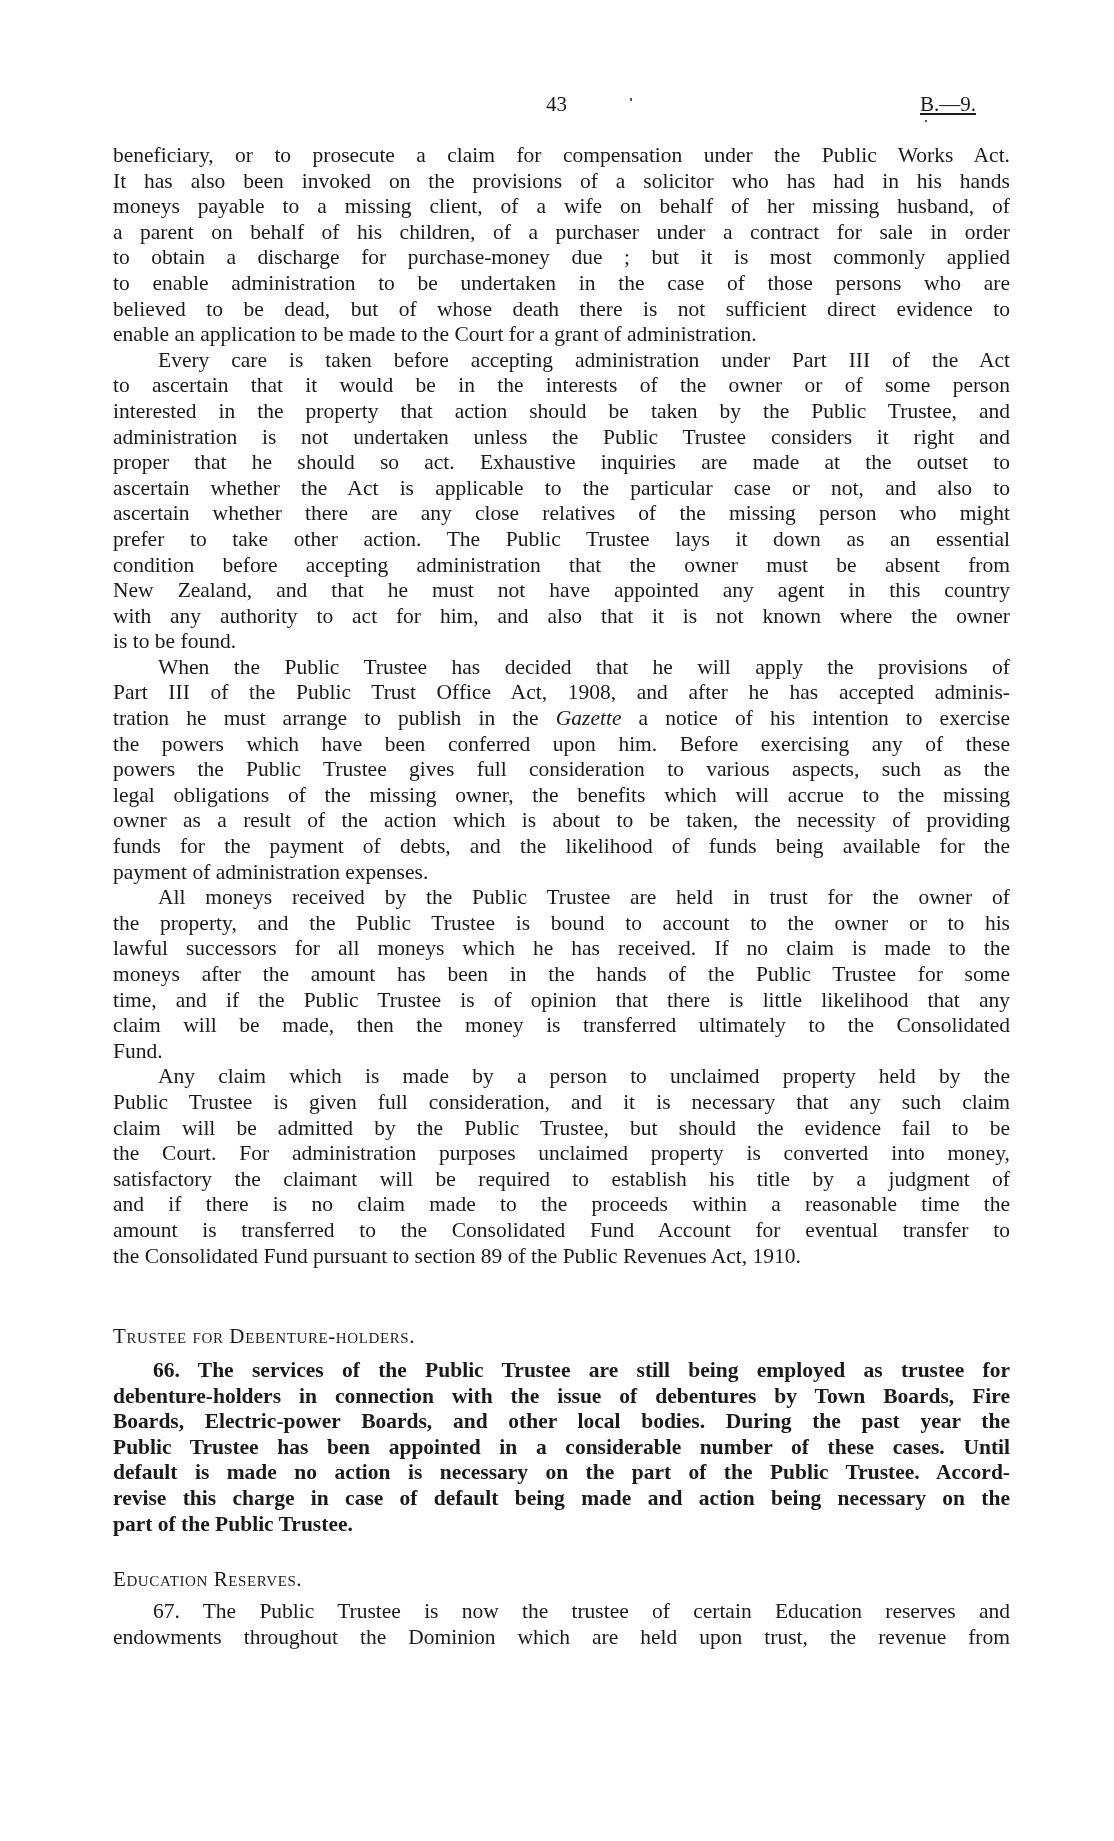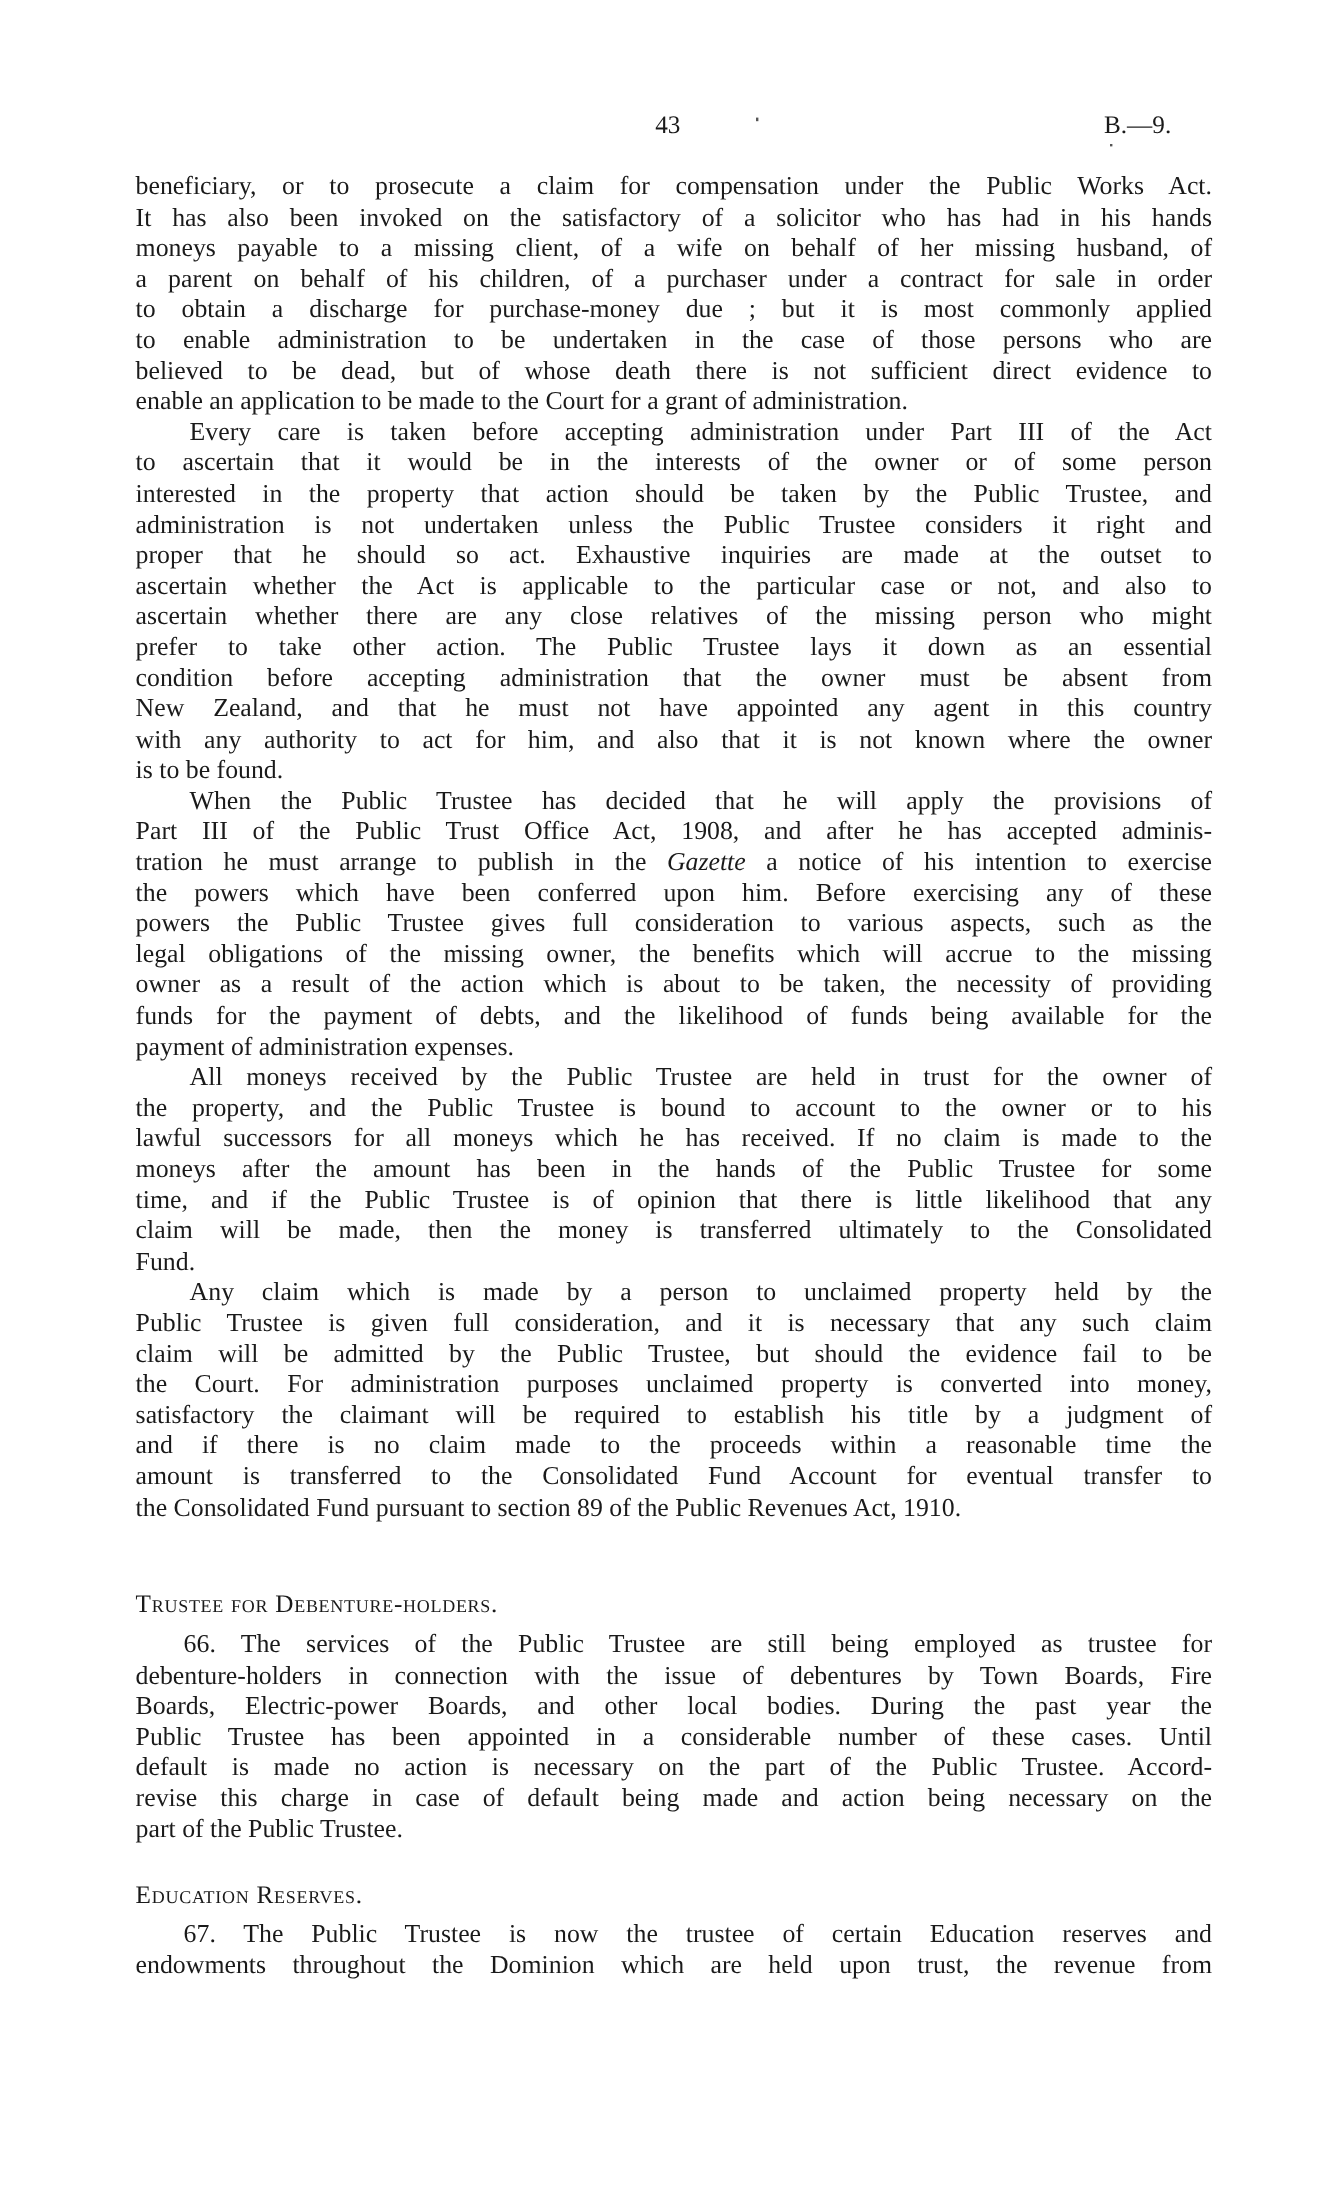--- a/index.html
+++ b/index.html
@@ -1,20 +1,20 @@
 <!DOCTYPE html>
 <html><head>
 <meta charset="utf-8">
 <style>
   html, body { margin: 0; padding: 0; background: #ffffff; }
   body { width: 1114px; height: 1841px; position: relative; overflow: hidden;
          font-family: "Liberation Serif", "DejaVu Serif", serif; color: #1a1a1a; }
   .page-header { position: absolute; top: 92px; left: 0; width: 1114px; height: 30px; font-size: 21px; padding-left: 28px; }
   .page-number { position: absolute; left: 546px; top: 0; }
-  .doc-ref { position: absolute; left: 920px; top: 0; }
+  .doc-ref { position: absolute; left: 920px; top: 0; text-decoration: underline; }
   .scan-mark { position: absolute; background: #555; }
   .block { position: absolute; left: 113px; width: 897px; }
   .line { display: block; height: 25.6px; line-height: 25.6px; font-size: 21.5px;
           white-space: nowrap; text-align: justify; text-align-last: justify; overflow: visible; }
   .line.last { text-align-last: left; }
   .line.indent { padding-left: 45px; }
   .line.indent-num { padding-left: 40px; }
   .heading { position: absolute; left: 113px; width: 897px; 
              font-variant: small-caps; font-size: 21px; letter-spacing: 0.6px; line-height: 25.6px; }
   em { font-style: italic; }
@@ -25,21 +25,21 @@
 <div class="page-header">
   <span class="page-number">43</span>
   <span class="scan-mark" style="left:630px;top:6px;width:2px;height:3px;"></span>
   <span class="doc-ref">B.—9.</span>
   <span class="scan-mark" style="left:925px;top:28px;width:2px;height:2px;"></span>
 </div>
 
 <div class="block" style="top:143px;">
   <div>
     <span class="line">beneficiary, or to prosecute a claim for compensation under the Public Works Act.</span>
-    <span class="line">It has also been invoked on the satisfactory of a solicitor who has had in his hands</span>
+    <span class="line">It has also been invoked on the provisions of a solicitor who has had in his hands</span>
     <span class="line">moneys payable to a missing client, of a wife on behalf of her missing husband, of</span>
     <span class="line">a parent on behalf of his children, of a purchaser under a contract for sale in order</span>
     <span class="line">to obtain a discharge for purchase-money due ;  but it is most commonly applied</span>
     <span class="line">to enable administration to be undertaken in the case of those persons who are</span>
     <span class="line">believed to be dead, but of whose death there is not sufficient direct evidence to</span>
     <span class="line last">enable an application to be made to the Court for a grant of administration.</span>
   </div>
   <div>
     <span class="line indent">Every care is taken before accepting administration under Part III of the Act</span>
     <span class="line">to ascertain that it would be in the interests of the owner or of some person</span>
@@ -80,21 +80,21 @@
     <span class="line">claim will be admitted by the Public Trustee, but should the evidence fail to be</span>
     <span class="line">the Court.  For administration purposes unclaimed property is converted into money,</span>
     <span class="line">satisfactory the claimant will be required to establish his title by a judgment of</span>
     <span class="line">and if there is no claim made to the proceeds within a reasonable time the</span>
     <span class="line">amount is transferred to the Consolidated Fund Account for eventual transfer to</span>
     <span class="line last">the Consolidated Fund pursuant to section 89 of the Public Revenues Act, 1910.</span>
   </div>
 </div>
 
 <div class="heading" style="top:1324px;">Trustee for Debenture-holders.</div>
-<div class="block" style="top:1358px;">
+<div class="block" style="top:1358px;font-weight:bold;">
   <span class="line indent-num">66. The services of the Public Trustee are still being employed as trustee for</span>
   <span class="line">debenture-holders in connection with the issue of debentures by Town Boards, Fire</span>
   <span class="line">Boards, Electric-power Boards, and other local bodies.  During the past year the</span>
   <span class="line">Public Trustee has been appointed in a considerable number of these cases.  Until</span>
   <span class="line">default is made no action is necessary on the part of the Public Trustee.  Accord-</span>
   <span class="line">revise this charge in case of default being made and action being necessary on the</span>
   <span class="line last">part of the Public Trustee.</span>
 </div>
 
 <div class="heading" style="top:1567px;">Education Reserves.</div>

